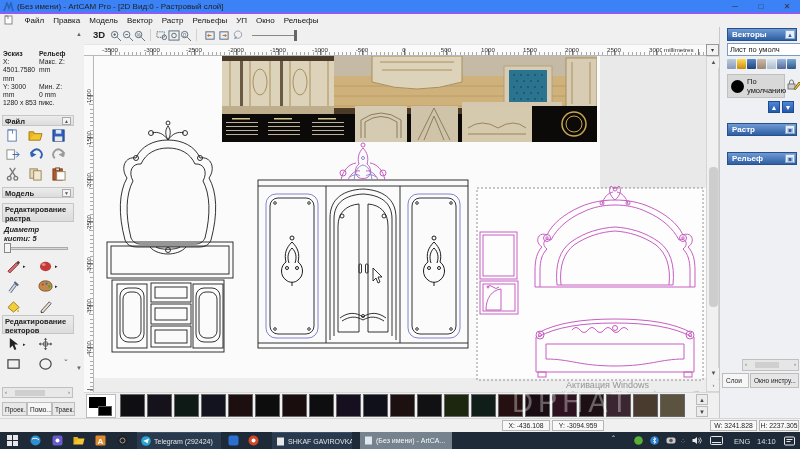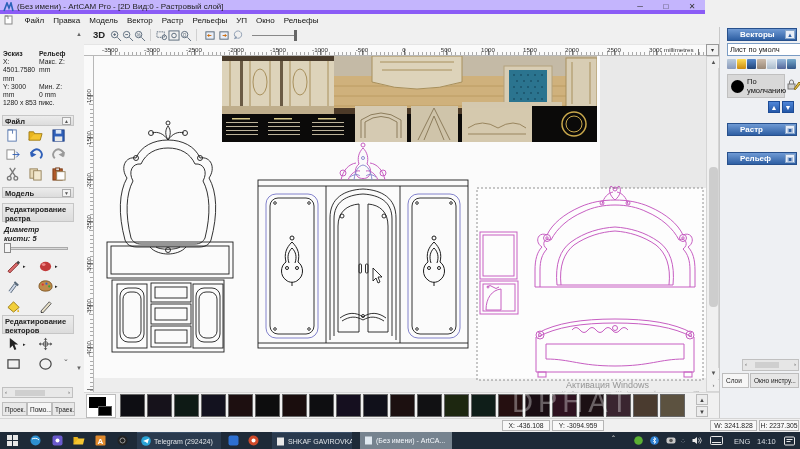--- a/index.html
+++ b/index.html
@@ -1,19 +1,19 @@
 <!DOCTYPE html>
 <html><head>
 <meta charset="utf-8">
 <style>
 *{margin:0;padding:0;box-sizing:border-box;font-family:"Liberation Sans",sans-serif;}
 html,body{width:800px;height:449px;overflow:hidden;background:#f0f0f0;}
 .abs{position:absolute;}
 #app{position:relative;width:800px;height:449px;font-size:8px;color:#1a1a1a;}
-#titlebar{left:0;top:0;width:705px;height:14px;background:#c4b5fd;border-bottom:4px solid #8b5cf6;}
+#titlebar{left:0;top:0;width:800px;height:14px;background:#3b82f6;border-bottom:2px solid #8b5cf6;}
 #titlebar .title{left:17px;top:2px;font-size:8px;color:#222;}
 .winbtn{top:0;height:14px;width:26px;text-align:center;line-height:14px;font-size:8px;color:#333;}
 #menubar{left:0;top:14px;width:800px;height:13px;background:#f0f0f0;}
 #menu-items{left:20px;top:0;height:13px;display:flex;}
 #menu-items span{padding:1.5px 4.5px;font-size:8px;color:#111;}
 .mdibtn{top:15px;height:11px;width:16px;text-align:center;line-height:10px;font-size:7px;color:#444;}
 #left-panel{left:0;top:27px;width:84px;height:391px;background:#f0f0f0;border-right:1px solid #d0d0d0;}
 .lp-scroll{left:75px;top:0;width:9px;height:391px;background:#f0f0f0;}
 .sec-hdr{left:2px;width:72px;background:linear-gradient(#ececec,#dcdcdc);border:1px solid #c6c6c6;color:#222;font-weight:bold;font-size:7.5px;padding:1px 2px;}
 .sec-btn{position:absolute;right:2px;top:1px;width:9px;height:8px;background:#f4f4f4;border:1px solid #aaa;font-size:5px;line-height:7px;text-align:center;color:#555;}
@@ -44,21 +44,21 @@
 #vscroll{left:706px;top:56px;width:13px;height:336px;background:#f0f0f0;border:1px solid #d5d5d5;}
 .scr-btn{left:1px;width:11px;height:11px;background:#f0f0f0;font-size:6px;color:#555;text-align:center;line-height:11px;}
 #vthumb{left:2px;top:110px;width:9px;height:140px;background:#cdcdcd;border-radius:4px;}
 #palette{left:84px;top:392px;width:635px;height:26px;background:#f0f0f0;border-top:1px solid #d8d8d8;}
 #fgbg{left:2px;top:1px;width:30px;height:24px;background:#fff;border:1px solid #bbb;}
 #swatches{left:36px;top:1px;height:24px;display:flex;gap:2px;}
 #swatches div{width:25px;height:23px;border:1px solid #666;flex:none;}
 .pal-arrows{left:612px;width:12px;height:11px;background:#ececec;border:1px solid #bbb;font-size:6px;text-align:center;line-height:10px;color:#444;}
 #wm-big{left:428px;top:-7px;font-size:29px;font-weight:normal;color:rgba(255,255,255,0.34);letter-spacing:5px;}
 #right-panel{left:719px;top:27px;width:81px;height:391px;background:#eef0f3;border-left:1px solid #c8c8c8;}
-.rp-hdr{left:7px;width:70px;height:13px;background:linear-gradient(#6f9ad4,#2e5fa3);border:1px solid #27508c;color:#fff;font-weight:bold;font-size:8px;padding:1px 12px;}
+.rp-hdr{left:7px;width:70px;height:13px;background:linear-gradient(#6f9ad4,#2e5fa3);border:1px solid #27508c;color:#fff;font-weight:bold;font-size:8px;padding:1px 4px;}
 .rp-hdr .hbtn{position:absolute;right:1px;top:1px;width:10px;height:9px;background:#e8eef8;border:1px solid #8aa8cc;color:#2e5fa3;font-size:6px;line-height:8px;text-align:center;font-weight:normal;}
 #rp-dd{left:7px;top:16px;width:88px;height:13px;background:#fff;border:1px solid #7a9cc4;font-size:7.5px;padding:1px 2px;color:#222;white-space:nowrap;overflow:hidden;}
 #rp-dd .dda{position:absolute;right:0;top:0;width:11px;height:11px;background:#dde6f2;border-left:1px solid #7a9cc4;text-align:center;font-size:6px;line-height:10px;color:#335;}
 #rp-icons{left:7px;top:32px;width:72px;height:13px;display:flex;gap:1px;}
 #rp-icons div{width:9px;height:10px;border-radius:1px;}
 #rp-item{left:7px;top:47px;width:58px;height:24px;background:#d8d8d8;border:1px solid #c0c0c0;}
 #rp-item .dot{position:absolute;left:3px;top:5px;width:13px;height:13px;border-radius:50%;background:#000;}
 #rp-item .lbl{position:absolute;left:19px;top:2px;font-size:7.5px;line-height:9px;color:#111;}
 #rp-updown{left:48px;top:74px;display:flex;gap:2px;}
 #rp-updown div{width:12px;height:12px;background:linear-gradient(#4f86d8,#2458a8);border:1px solid #1d4c96;color:#fff;font-size:7px;text-align:center;line-height:11px;}

